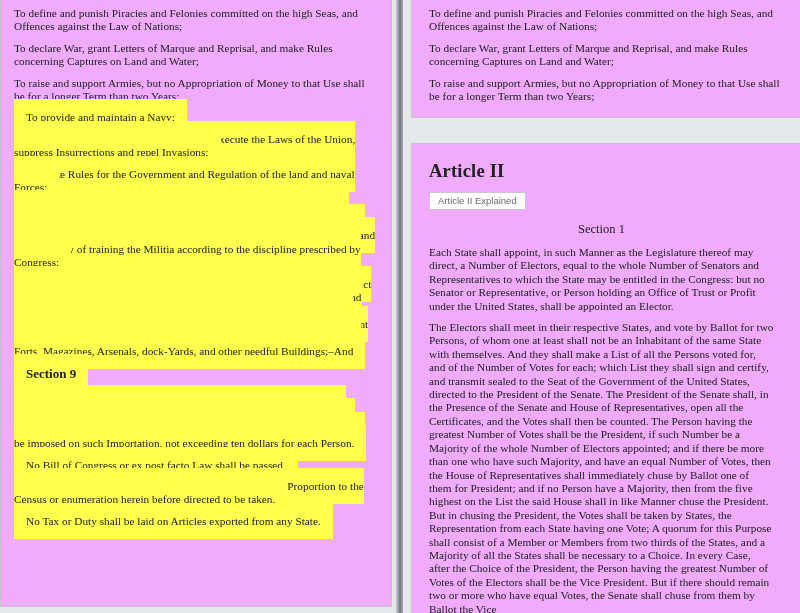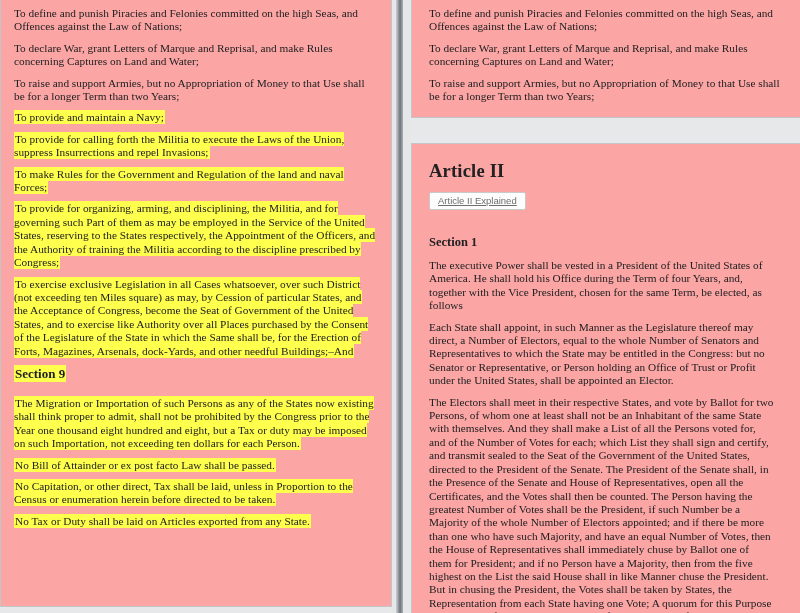--- a/index.html
+++ b/index.html
@@ -7,21 +7,21 @@
   body {
     width: 800px; height: 613px;
     background: #e7e8e9;
     font-family: "Liberation Serif", "DejaVu Serif", serif;
     color: #212121;
     overflow: hidden;
     position: relative;
   }
   .card {
     position: absolute;
-    background: #fca5a5;
+    background: #f0abfc;
     border: 1px solid #c3c6c9;
     overflow: hidden;
   }
   #left-card {
     left: 0; top: 0;
     width: 392px; height: 607px;
     border-top: none;
     padding: 7px 13px 0 13px;
   }
   #divider {
@@ -49,21 +49,21 @@
     padding: 16px 26px 0 17px;
   }
   p.para {
     margin: 0 0 8px 0;
     font-size: 11.3px;
     line-height: 13.4px;
   }
   mark {
     background: #ffff4d;
     color: inherit;
-    padding: 1px;
+    padding: 12px;
   }
   h3.section-heading {
     margin: 0 0 16px 0;
     font-size: 13px;
     line-height: 15px;
     font-weight: bold;
   }
   h2.article-title {
     margin: 0 0 8px 0;
     font-size: 18.5px;
@@ -76,58 +76,57 @@
     margin: 0 0 12px 0;
     padding: 3px 8px;
     font-family: "Liberation Sans", "DejaVu Sans", sans-serif;
     font-size: 9.5px;
     line-height: 10px;
     color: #6e6e6e;
     background: #fcfcfc;
     border: 1px solid #c9c9c9;
     border-radius: 2px;
     cursor: pointer;
-    text-decoration: underline;
   }
   h4.subsection-heading {
-    margin: 13px 0 9px 0;
+    margin: 0 0 9px 0;
     font-size: 12.5px;
     line-height: 15px;
-    font-weight: bold;
+    font-weight: normal;
+    text-align: center;
   }
 </style>
 </head>
 <body>
 
 <div class="card" id="left-card">
   <p class="para">To define and punish Piracies and Felonies committed on the high Seas, and Offences against the Law of Nations;</p>
   <p class="para">To declare War, grant Letters of Marque and Reprisal, and make Rules concerning Captures on Land and Water;</p>
   <p class="para">To raise and support Armies, but no Appropriation of Money to that Use shall be for a longer Term than two Years;</p>
   <p class="para"><mark>To provide and maintain a Navy;</mark></p>
   <p class="para"><mark>To provide for calling forth the Militia to execute the Laws of the Union, suppress Insurrections and repel Invasions;</mark></p>
   <p class="para"><mark>To make Rules for the Government and Regulation of the land and naval Forces;</mark></p>
   <p class="para"><mark>To provide for organizing, arming, and disciplining, the Militia, and for governing such Part of them as may be employed in the Service of the United States, reserving to the States respectively, the Appointment of the Officers, and the Authority of training the Militia according to the discipline prescribed by Congress;</mark></p>
   <p class="para"><mark>To exercise exclusive Legislation in all Cases whatsoever, over such District (not exceeding ten Miles square) as may, by Cession of particular States, and the Acceptance of Congress, become the Seat of Government of the United States, and to exercise like Authority over all Places purchased by the Consent of the Legislature of the State in which the Same shall be, for the Erection of Forts, Magazines, Arsenals, dock-Yards, and other needful Buildings;–And</mark></p>
   <h3 class="section-heading"><mark>Section 9</mark></h3>
   <p class="para"><mark>The Migration or Importation of such Persons as any of the States now existing shall think proper to admit, shall not be prohibited by the Congress prior to the Year one thousand eight hundred and eight, but a Tax or duty may be imposed on such Importation, not exceeding ten dollars for each Person.</mark></p>
-  <p class="para"><mark>No Bill of Attainder or ex post facto Law shall be passed.</mark></p>
+  <p class="para"><mark>No Bill of Congress or ex post facto Law shall be passed.</mark></p>
   <p class="para"><mark>No Capitation, or other direct, Tax shall be laid, unless in Proportion to the Census or enumeration herein before directed to be taken.</mark></p>
   <p class="para"><mark>No Tax or Duty shall be laid on Articles exported from any State.</mark></p>
 </div>
 
 <div id="divider">
   <div id="scroll-thumb"></div>
 </div>
 
 <div class="card" id="right-top-card">
   <p class="para">To define and punish Piracies and Felonies committed on the high Seas, and Offences against the Law of Nations;</p>
   <p class="para">To declare War, grant Letters of Marque and Reprisal, and make Rules concerning Captures on Land and Water;</p>
   <p class="para">To raise and support Armies, but no Appropriation of Money to that Use shall be for a longer Term than two Years;</p>
 </div>
 
 <div class="card" id="right-main-card">
   <h2 class="article-title">Article II</h2>
   <button class="explain-button">Article II Explained</button>
   <h4 class="subsection-heading">Section 1</h4>
-  <p class="para">The executive Power shall be vested in a President of the United States of America. He shall hold his Office during the Term of four Years, and, together with the Vice President, chosen for the same Term, be elected, as follows</p>
   <p class="para">Each State shall appoint, in such Manner as the Legislature thereof may direct, a Number of Electors, equal to the whole Number of Senators and Representatives to which the State may be entitled in the Congress: but no Senator or Representative, or Person holding an Office of Trust or Profit under the United States, shall be appointed an Elector.</p>
   <p class="para">The Electors shall meet in their respective States, and vote by Ballot for two Persons, of whom one at least shall not be an Inhabitant of the same State with themselves. And they shall make a List of all the Persons voted for, and of the Number of Votes for each; which List they shall sign and certify, and transmit sealed to the Seat of the Government of the United States, directed to the President of the Senate. The President of the Senate shall, in the Presence of the Senate and House of Representatives, open all the Certificates, and the Votes shall then be counted. The Person having the greatest Number of Votes shall be the President, if such Number be a Majority of the whole Number of Electors appointed; and if there be more than one who have such Majority, and have an equal Number of Votes, then the House of Representatives shall immediately chuse by Ballot one of them for President; and if no Person have a Majority, then from the five highest on the List the said House shall in like Manner chuse the President. But in chusing the President, the Votes shall be taken by States, the Representation from each State having one Vote; A quorum for this Purpose shall consist of a Member or Members from two thirds of the States, and a Majority of all the States shall be necessary to a Choice. In every Case, after the Choice of the President, the Person having the greatest Number of Votes of the Electors shall be the Vice President. But if there should remain two or more who have equal Votes, the Senate shall chuse from them by Ballot the Vice</p>
 </div>
 
 </body></html>

